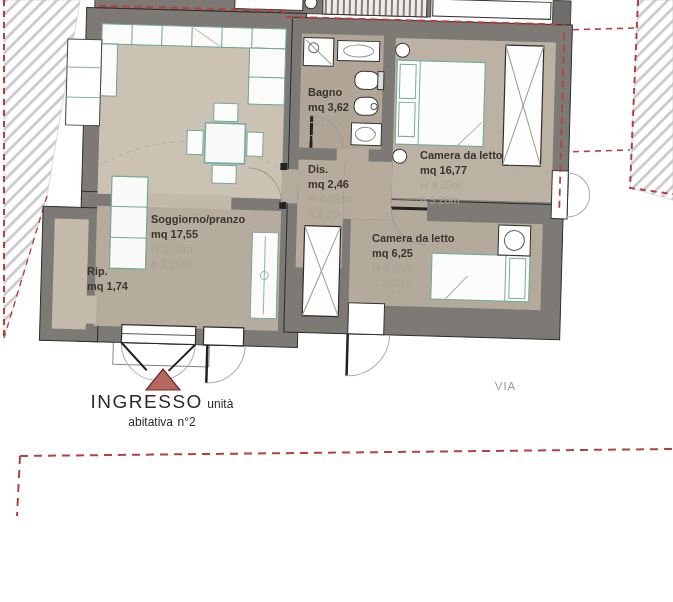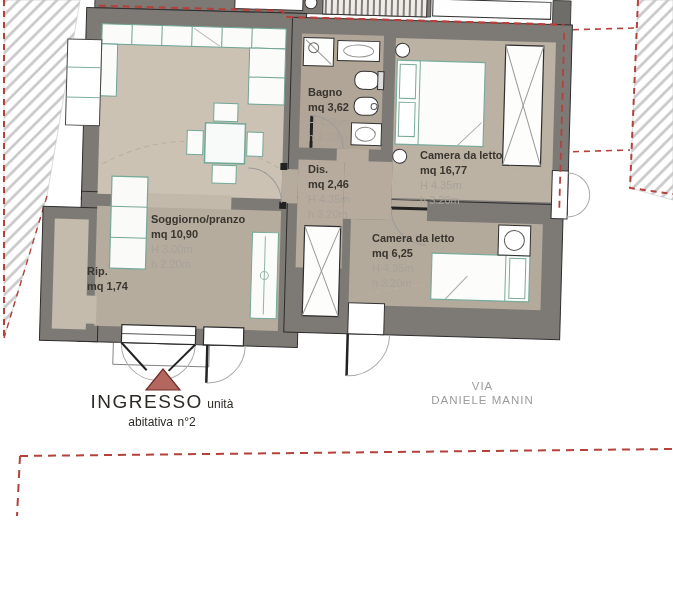--- a/index.html
+++ b/index.html
@@ -10,21 +10,21 @@
               font:700 11px/15px "Liberation Sans",sans-serif;color:#39352f;}
   .room-label .dim{display:block;font-weight:400;color:#a8a299;}
   .room-label span{display:block;}
   .room-label span:empty{display:none;}
   .center-label{position:absolute;text-align:center;z-index:5;
                 font-family:"Liberation Sans",sans-serif;}
   #entrance-label{left:82px;top:394px;width:160px;color:#2d2a26;}
   #entrance-label .l1{font-size:19px;letter-spacing:1.5px;line-height:15px;}
   #entrance-label .l2{font-size:12px;line-height:15px;}
   #entrance-label .l3{font-size:12px;line-height:15px;margin-top:9px;}
-  #street-label{left:405px;top:379px;width:155px;color:#9c9c9c;letter-spacing:1px;}
+  #street-label{left:428px;top:379px;width:155px;color:#9c9c9c;letter-spacing:1px;}
   #street-label span{display:block;font-size:11.5px;line-height:14px;}
 </style>
 </head>
 <body>
 
 <div id="stage">
 
 <svg id="plan-svg" width="673" height="602" viewBox="0 0 673 602">
   <defs>
     <pattern id="hatch" width="9" height="9" patternUnits="userSpaceOnUse" patternTransform="rotate(-45)">
@@ -246,21 +246,21 @@
   <span class="dim">h 3.20m</span>
 </div>
 <div class="room-label" style="left:308px;top:162px;">
   <span>Dis.</span>
   <span>mq 2,46</span>
   <span class="dim">H 4.35m</span>
   <span class="dim">h 3.20m</span>
 </div>
 <div class="room-label" style="left:151px;top:200px;margin-top:12px;">
   <span>Soggiorno/pranzo</span>
-  <span>mq 10,90</span>
+  <span>mq 17,55</span>
   <span class="dim">H 3.00m</span>
   <span class="dim">h 2.20m</span>
 </div>
 <div class="room-label" style="left:54px;top:264px;margin-left:33px;">
   <span>Rip.</span>
   <span>mq 1,74</span>
 
 </div>
 <div class="room-label" style="left:372px;top:231px;">
   <span>Camera da letto</span>
@@ -270,16 +270,15 @@
 </div>
 
 <div class="center-label" id="entrance-label">
   <span class="l1">INGRESSO</span>
   <span class="l2">unità abitativa</span>
   <span class="l3">n°2</span>
 </div>
 
 <div class="center-label" id="street-label">
   <span>VIA</span>
-  <span>DANIELE MANIN</span>
 </div>
 
 </div>
 
 </body></html>

